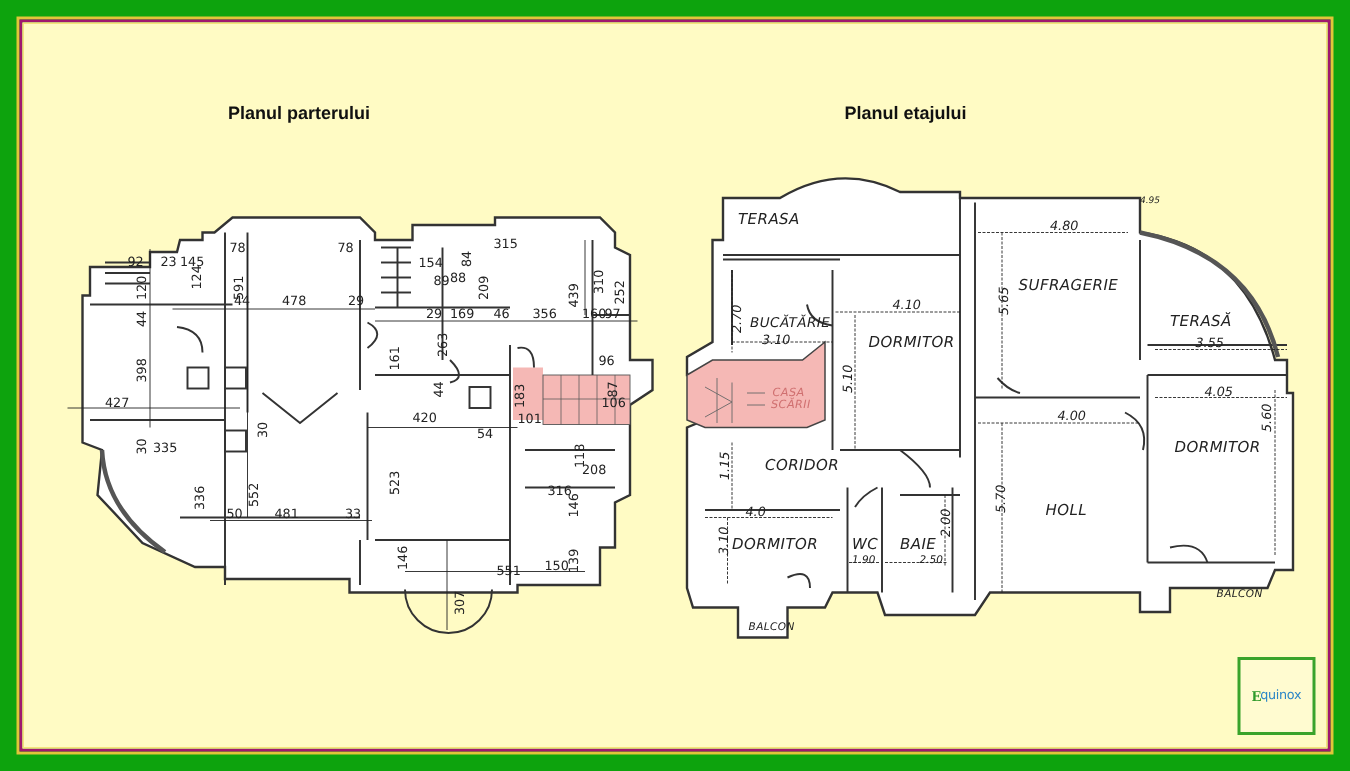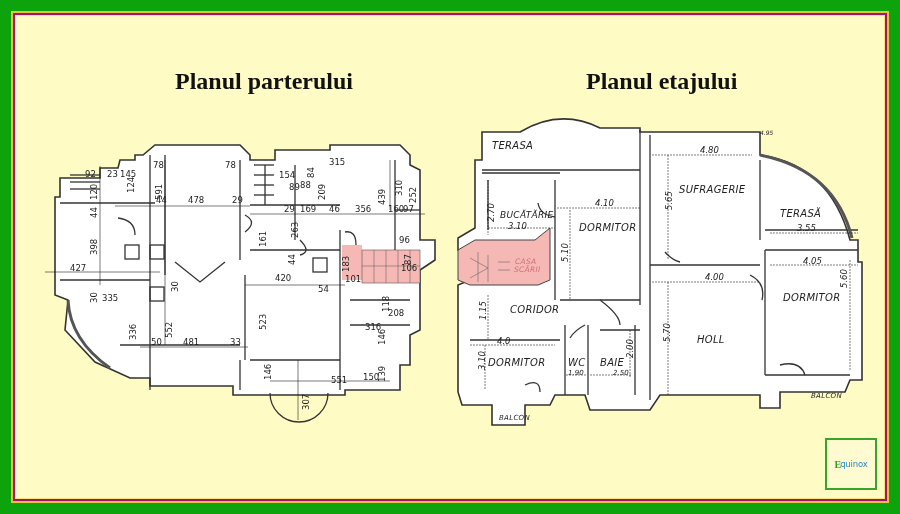--- a/index.html
+++ b/index.html
@@ -1,21 +1,21 @@
 <!DOCTYPE html>
 <html><head>
 <meta charset="utf-8">
 <style>
   * { box-sizing: border-box; margin: 0; padding: 0; }
   html, body { width: 900px; height: 514px; overflow: hidden; }
   body { background: #0da30d; position: relative; font-family: "Liberation Serif", serif; }
   .frame-outer { position: absolute; left: 11px; top: 11px; width: 878px; height: 492px; border: 2px solid #e0c53a; }
   .frame-mid { position: absolute; left: 13px; top: 13px; width: 874px; height: 488px; border: 2px solid #a0186e; }
   .frame-inner { position: absolute; left: 15px; top: 15px; width: 870px; height: 484px; background: #fffbc4; border: 1px solid #f6e27a; }
-  .title { position: absolute; font-family: Liberation Serif, serif; font-weight: bold; font-size: 24px; color: #111; white-space: nowrap; margin-left: 23px; }
+  .title { position: absolute; font-family: Liberation Sans, sans-serif; font-weight: bold; font-size: 12px; color: #111; white-space: nowrap; }
   svg.plan { position: absolute; overflow: visible; }
   svg text { font-family: "DejaVu Sans", sans-serif; fill: #222; }
   .dim { font-size: 8.5px; }
   .room { font-size: 10px; font-style: italic; letter-spacing: 0.3px; }
   .logo-box { position: absolute; left: 825px; top: 438px; width: 52px; height: 52px; border: 2px solid #3aa32a; background: #fffbd0; display: flex; align-items: center; justify-content: center; }
   .logo-text { font-family: "DejaVu Sans", sans-serif; font-weight: normal; font-size: 8.5px; color: #2b86c7; letter-spacing: -0.2px; }
   .logo-mark { color: #2f9a2a; font-weight: bold; font-size: 10px; margin-right: -1px; }
 </style>
 </head>
 <body>

